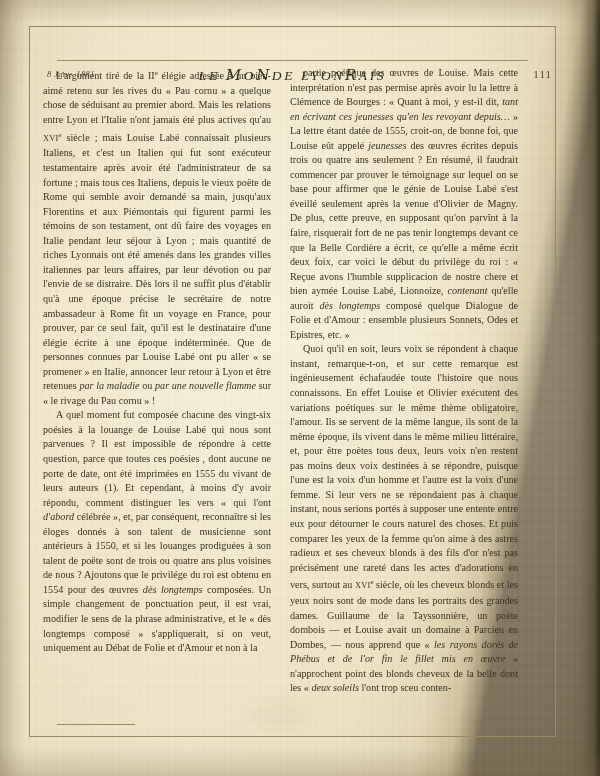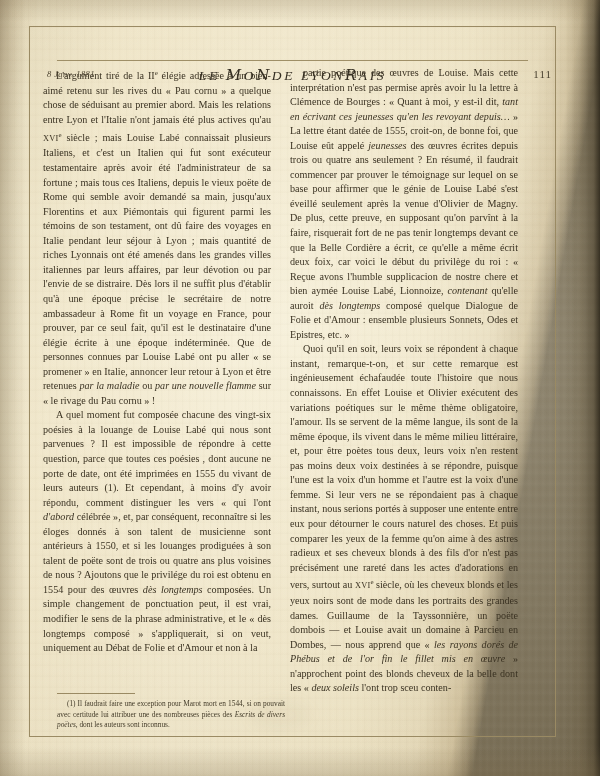--- a/index.html
+++ b/index.html
@@ -213,21 +213,20 @@
 
   <div id="cols">
 
     <div class="col" id="col-left">
       <div class="body-text">
         <p>L'argument tiré de la II<sup class="sup">e</sup> élégie adressée à un bien-aimé retenu sur les rives du « Pau cornu » a quelque chose de séduisant au premier abord. Mais les relations entre Lyon et l'Italie n'ont jamais été plus actives qu'au <span class="sc">XVI</span><sup class="sup">e</sup> siècle ; mais Louise Labé connaissait plusieurs Italiens, et c'est un Italien qui fut sont exécuteur testamentaire après avoir été l'administrateur de sa fortune ; mais tous ces Italiens, depuis le vieux poëte de Rome qui semble avoir demandé sa main, jusqu'aux Florentins et aux Piémontais qui figurent parmi les témoins de son testament, ont dû faire des voyages en Italie pendant leur séjour à Lyon ; mais quantité de riches Lyonnais ont été amenés dans les grandes villes italiennes par leurs affaires, par leur dévotion ou par l'envie de se distraire. Dès lors il ne suffit plus d'établir qu'à une époque précise le secrétaire de notre ambassadeur à Rome fit un voyage en France, pour prouver, par ce seul fait, qu'il est le destinataire d'une élégie écrite à une époque indéterminée. Que de personnes connues par Louise Labé ont pu aller « se promener » en Italie, annoncer leur retour à Lyon et être retenues <i>par la maladie</i> ou <i>par une nouvelle flamme</i> sur « le rivage du Pau cornu » !</p>
         <p>A quel moment fut composée chacune des vingt-six poésies à la louange de Louise Labé qui nous sont parvenues ? Il est impossible de répondre à cette question, parce que toutes ces poésies , dont aucune ne porte de date, ont été imprimées en 1555 du vivant de leurs auteurs (1). Et cependant, à moins d'y avoir répondu, comment distinguer les vers « qui l'ont <i>d'abord</i> célébrée », et, par conséquent, reconnaître si les éloges donnés à son talent de musicienne sont antérieurs à 1550, et si les louanges prodiguées à son talent de poëte sont de trois ou quatre ans plus voisines de nous ? Ajoutons que le privilége du roi est obtenu en 1554 pour des œuvres <i>dès longtemps</i> composées. Un simple changement de ponctuation peut, il est vrai, modifier le sens de la phrase administrative, et le « dès longtemps composé » s'appliquerait, si on veut, uniquement au Débat de Folie et d'Amour et non à la</p>
       </div>
       <div id="footnote-wrap">
         <div id="fn-rule"></div>
-        <div class="footnote">(1) Il faudrait faire une exception pour Marot mort en 1544, si on pouvait avec certitude lui attribuer une des nombreuses pièces des <i>Escrits de divers poëtes</i>, dont les auteurs sont inconnus.</div>
       </div>
     </div>
 
     <div class="col" id="col-right">
       <div class="body-text">
         <p>partie poétique des œuvres de Louise. Mais cette interprétation n'est pas permise après avoir lu la lettre à Clémence de Bourges : « Quant à moi, y est-il dit, <i>tant en écrivant ces jeunesses qu'en les revoyant depuis…</i> » La lettre étant datée de 1555, croit-on, de bonne foi, que Louise eût appelé <i>jeunesses</i> des œuvres écrites depuis trois ou quatre ans seulement ? En résumé, il faudrait commencer par prouver le témoignage sur lequel on se base pour affirmer que le génie de Louise Labé s'est éveillé seulement après la venue d'Olivier de Magny. De plus, cette preuve, en supposant qu'on parvînt à la faire, risquerait fort de ne pas tenir longtemps devant ce que la Belle Cordière a écrit, ce qu'elle a même écrit deux foix, car voici le début du privilège du roi : « Reçue avons l'humble supplicacion de nostre chere et bien aymée Louise Labé, Lionnoize, <i>contenant</i> qu'elle auroit <i>dès longtemps</i> composé quelque Dialogue de Folie et d'Amour : ensemble plusieurs Sonnets, Odes et Epistres, etc. »</p>
         <p>Quoi qu'il en soit, leurs voix se répondent à chaque instant, remarque-t-on, et sur cette remarque est ingénieusement échafaudée toute l'histoire que nous connaissons. En effet Louise et Olivier exécutent des variations poétiques sur le même thème obligatoire, l'amour. Ils se servent de la même langue, ils sont de la même époque, ils vivent dans le même milieu littéraire, et, pour être poètes tous deux, leurs voix n'en restent pas moins deux voix destinées à se répondre, puisque l'une est la voix d'un homme et l'autre est la voix d'une femme. Si leur vers ne se répondaient pas à chaque instant, nous serions portés à supposer une entente entre eux pour détourner le cours naturel des choses. Et puis comparer les yeux de la femme qu'on aime à des astres radieux et ses cheveux blonds à des fils d'or n'est pas précisément une rareté dans les actes d'adorations en vers, surtout au <span class="sc">XVI</span><sup class="sup">e</sup> siècle, où les cheveux blonds et les yeux noirs sont de mode dans les portraits des grandes dames. Guillaume de la Tayssonnière, un poëte dombois — et Louise avait un domaine à Parcieu en Dombes, — nous apprend que « <i>les rayons dorés de Phébus et de l'or fin le fillet mis en œuvre</i> » n'approchent point des blonds cheveux de la belle dont les « <i>deux soleils</i> l'ont trop sceu conten-</p>
       </div>
     </div>
 

